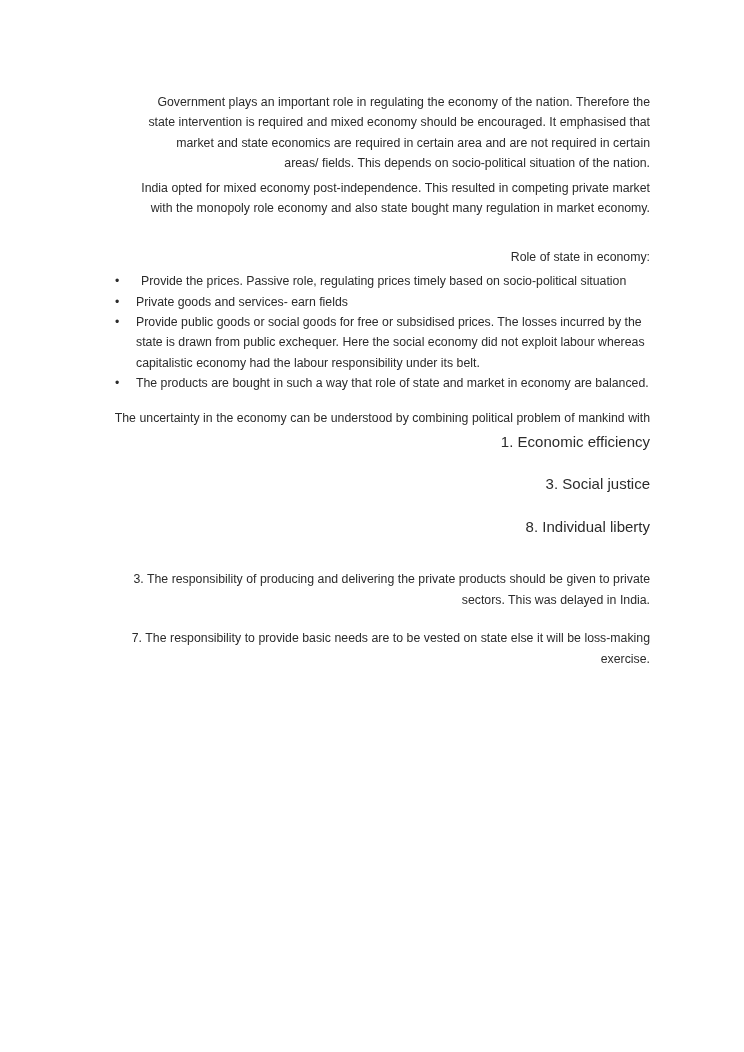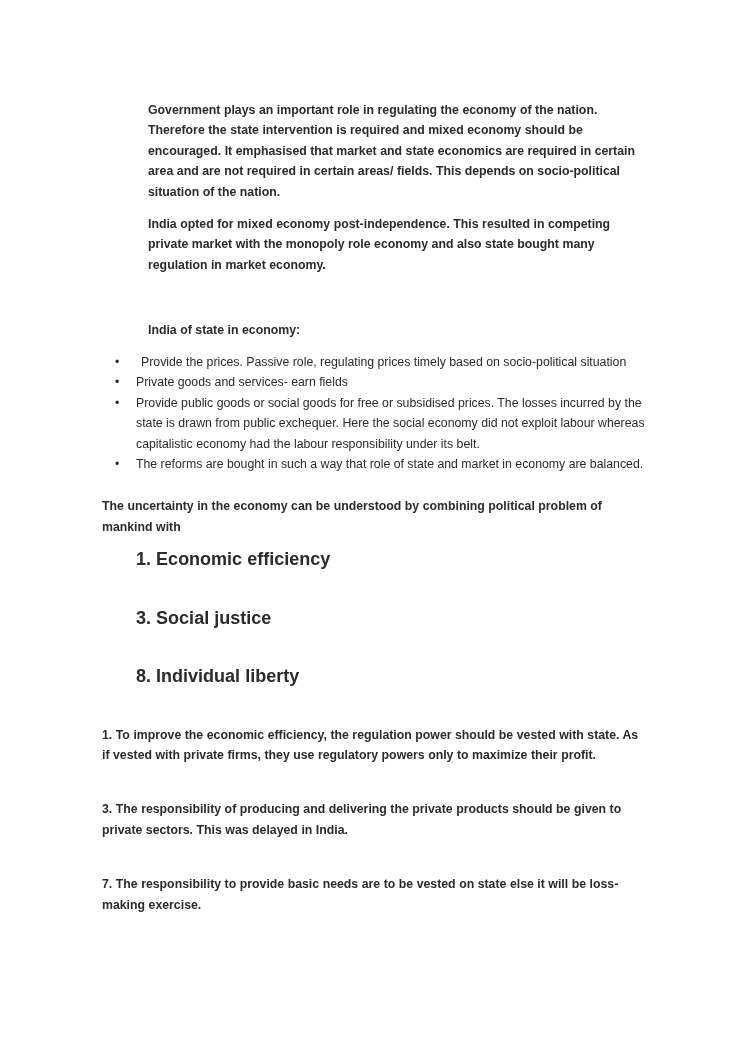--- a/index.html
+++ b/index.html
@@ -27,24 +27,23 @@
   .doc-body {
     position: absolute;
     left: 90px;
     top: 88px;
     width: 564px;
   }
 
   .para {
     font-size: 12.3px;
     line-height: 20.4px;
-    text-align: left;
-    margin: 12px;
+    text-align: right;
+    margin: 4px;
     word-spacing: 0.1px;
-    font-weight: bold;
   }
 
   
   .indent-block {
     margin-left: 46px;
   }
 
   .tight > .para + .para {
     margin-top: 0;
   }
@@ -78,77 +77,76 @@
     line-height: 20.4px;
     color: #2b2b2b;
   }
   .bullet-text-indented {
     padding-left: 5px;
   }
 
   
   .num-item {
     margin-left: 46px;
-    font-size: 18px;
+    font-size: 15px;
     line-height: 20.4px;
   }
   .num-gap {
     height: 14px;
   }
 </style>
 </head>
 <body>
 
 <div class="page">
   <div class="doc-body">
 
     <div class="indent-block tight">
       <p class="para">Government plays an important role in regulating the economy of the nation. Therefore the state intervention is required and mixed economy should be encouraged. It emphasised that market and state economics are required in certain area and are not required in certain areas/ fields. This depends on socio-political situation of the nation.</p>
       <p class="para">India opted for mixed economy post-independence. This resulted in competing private market with the monopoly role economy and also state bought many regulation in market economy.</p>
     </div>
 
     <div class="gap-line"></div>
 
     <div class="indent-block">
-      <p class="para">India of state in economy:</p>
+      <p class="para">Role of state in economy:</p>
     </div>
 
     <ul class="bullet-list">
       <li class="bullet-item">
         <span class="bullet-marker">•</span>
         <span class="bullet-text-indented">Provide the prices. Passive role, regulating prices timely based on socio-political situation</span>
       </li>
       <li class="bullet-item">
         <span class="bullet-marker">•</span>
         <span>Private goods and services- earn fields</span>
       </li>
       <li class="bullet-item">
         <span class="bullet-marker">•</span>
         <span>Provide public goods or social goods for free or subsidised prices. The losses incurred by the state is drawn from public exchequer. Here the social economy did not exploit labour whereas capitalistic economy had the labour responsibility under its belt.</span>
       </li>
       <li class="bullet-item">
         <span class="bullet-marker">•</span>
-        <span>The reforms are bought in such a way that role of state and market in economy are balanced.</span>
+        <span>The products are bought in such a way that role of state and market in economy are balanced.</span>
       </li>
     </ul>
 
     <div class="spacer-sm"></div>
 
     <p class="para">The uncertainty in the economy can be understood by combining political problem of mankind with</p>
 
     <div>
       <p class="para num-item">1. Economic efficiency</p>
       <div class="num-gap"></div>
       <p class="para num-item">3. Social justice</p>
       <div class="num-gap"></div>
       <p class="para num-item">8. Individual liberty</p>
     </div>
 
     <div class="num-gap"></div>
 
-    <p class="para">1. To improve the economic efficiency, the regulation power should be vested with state. As if vested with private firms, they use regulatory powers only to maximize their profit.</p>
     <div class="spacer-sm"></div>
     <p class="para">3. The responsibility of producing and delivering the private products should be given to private sectors. This was delayed in India.</p>
     <div class="spacer-sm"></div>
     <p class="para">7. The responsibility to provide basic needs are to be vested on state else it will be loss-making exercise.</p>
 
   </div>
 </div>
 
 </body></html>

